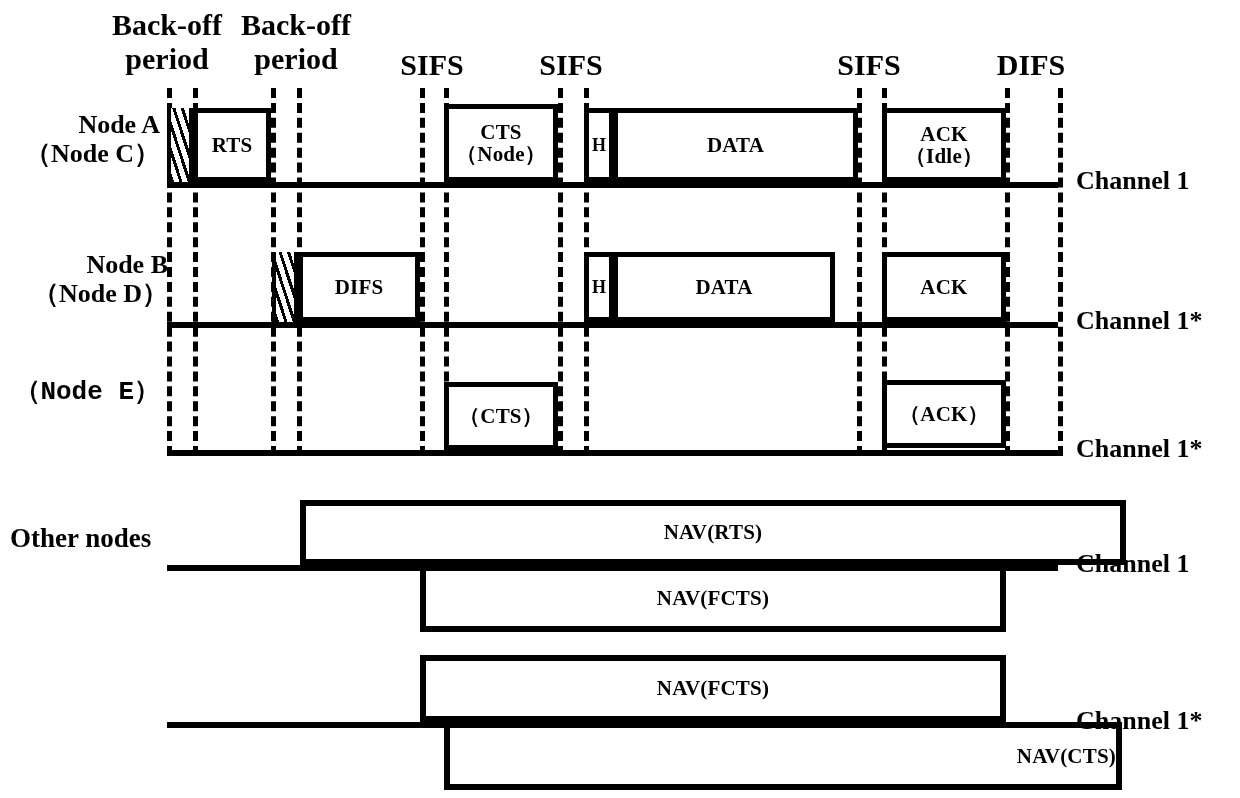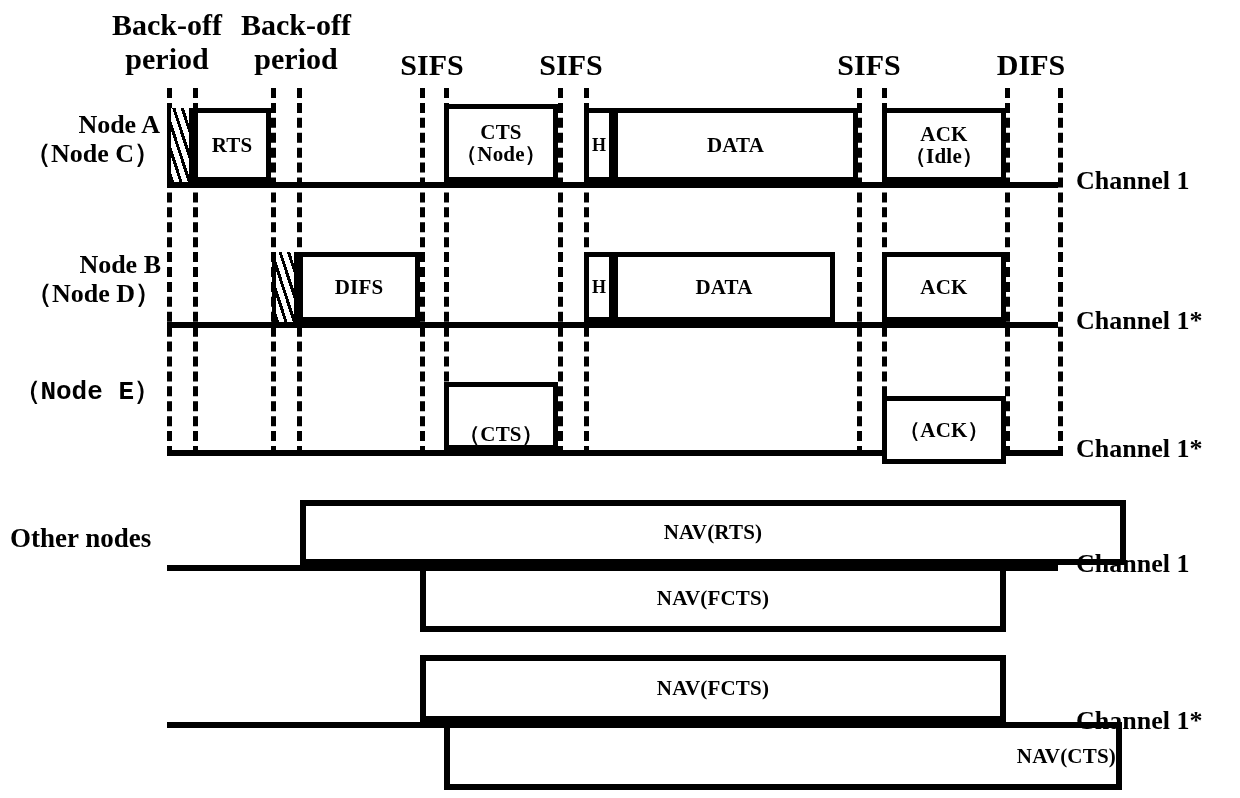--- a/index.html
+++ b/index.html
@@ -111,21 +111,21 @@
       <div class="vline" style="left: 1005px; top: 88px; height: 368px;"></div>
       <div class="vline" style="left: 1058px; top: 88px; height: 368px;"></div>
     </div>
 
   <div id="row-layer">
       <div class="axis" style="left: 167px; top: 182px; width: 891px;"></div>
       <div class="lbl rowname" style="left: 0px; width: 160px; top: 110px;">Node A
 （Node C）</div>
       <div class="lbl chan" style="left: 1076px; top: 166px;">Channel 1</div>
       <div class="axis" style="left: 167px; top: 322px; width: 891px;"></div>
-      <div class="lbl rowname" style="left: 1px; width: 160px; top: 250px;">Node B
+      <div class="lbl rowname" style="left: 8px; width: 160px; top: 250px;">Node B
 （Node D）</div>
       <div class="lbl chan" style="left: 1076px; top: 306px;">Channel 1*</div>
       <div class="axis" style="left: 167px; top: 450px; width: 891px;"></div>
       <div class="lbl rowname" style="left: 0px; width: 160px; top: 378px; font-family: Liberation Mono, monospace;">（Node E）</div>
       <div class="lbl chan" style="left: 1076px; top: 434px;">Channel 1*</div>
     </div>
 
   <div id="frame-layer">
       <div class="box" style="left: 193px; top: 108px; width: 78px; height: 74px;">
         <span class="box-label" style="white-space: pre;">RTS</span>
@@ -149,24 +149,24 @@
       </div>
       <div class="box" style="left: 584px; top: 252px; width: 30px; height: 70px;">
         <span class="box-label h" style="white-space: pre;">H</span>
       </div>
       <div class="box" style="left: 613px; top: 252px; width: 222px; height: 70px;">
         <span class="box-label" style="white-space: pre;">DATA</span>
       </div>
       <div class="box" style="left: 882px; top: 252px; width: 124px; height: 70px;">
         <span class="box-label" style="white-space: pre;">ACK</span>
       </div>
-      <div class="box" style="left: 444px; top: 382px; width: 114px; height: 68px; align-items: flex-end;">
+      <div class="box" style="left: 444px; top: 382px; width: 114px; height: 68px;">
         <span class="box-label" style="white-space: pre;">（CTS）</span>
       </div>
-      <div class="box" style="left: 882px; top: 396px; width: 124px; height: 68px;">
+      <div class="box" style="left: 882px; top: 380px; width: 124px; height: 68px;">
         <span class="box-label" style="white-space: pre;">（ACK）</span>
       </div>
     </div>
 
   <div id="backoff-layer">
       <div class="hatch" style="left: 167px; top: 108px; width: 26px; height: 74px;"></div>
       <div class="hatch" style="left: 272px; top: 252px; width: 26px; height: 70px;"></div>
     </div>
 
   <div id="other-layer">

